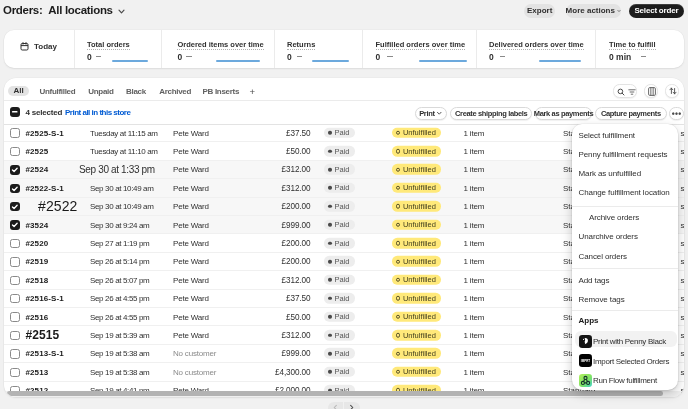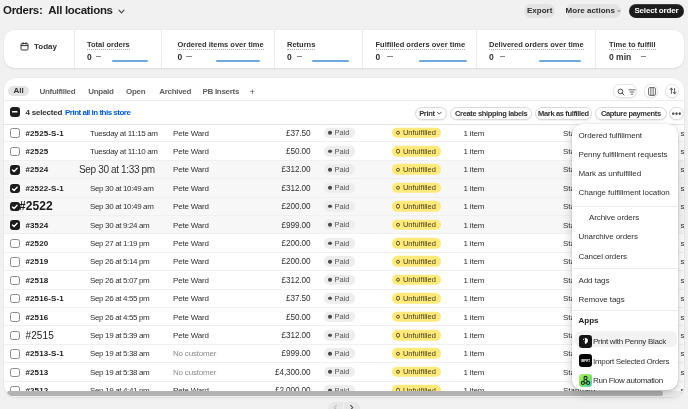--- a/index.html
+++ b/index.html
@@ -54,21 +54,21 @@
     <span style="position:absolute;left:358.1px;top:0;width:1px;height:38px;background:#ebebeb"></span>
     <span style="position:absolute;left:471.9px;top:0;width:1px;height:38px;background:#ebebeb"></span>
     <span style="position:absolute;left:591.2px;top:0;width:1px;height:38px;background:#ebebeb"></span>
 </div>
 
 <div style="position:absolute;left:4px;top:78px;width:680px;height:318.6px;background:#fff;border-radius:12px;box-shadow:0 1px 2px rgba(0,0,0,.07),0 0 0 0.5px rgba(0,0,0,.04);overflow:hidden">
 
   <div style="position:absolute;left:4.4px;top:7.6px;width:20.4px;height:10.4px;background:#e3e3e3;border-radius:5.2px;display:flex;align-items:center;justify-content:center;font-size:8px;font-weight:600;color:#303030">All</div>
   <span style="position:absolute;left:35.5px;top:12.8px;transform:translateY(-50%);font-size:8px;letter-spacing:-0.3px;font-weight:600;color:#616161">Unfulfilled</span>
   <span style="position:absolute;left:84.3px;top:12.8px;transform:translateY(-50%);font-size:8px;letter-spacing:-0.3px;font-weight:600;color:#616161">Unpaid</span>
-  <span style="position:absolute;left:122px;top:12.8px;transform:translateY(-50%);font-size:8px;letter-spacing:-0.3px;font-weight:600;color:#616161">Open</span>
+  <span style="position:absolute;left:122px;top:12.8px;transform:translateY(-50%);font-size:8px;letter-spacing:-0.3px;font-weight:600;color:#616161">Black</span>
   <span style="position:absolute;left:155.2px;top:12.8px;transform:translateY(-50%);font-size:8px;letter-spacing:-0.3px;font-weight:600;color:#616161">Archived</span>
   <span style="position:absolute;left:198.5px;top:12.8px;transform:translateY(-50%);font-size:8px;letter-spacing:-0.3px;font-weight:600;color:#616161">PB Inserts</span>
   <span style="position:absolute;left:245.4px;top:12.8px;transform:translateY(-50%);font-size:9.5px;font-weight:400;color:#4a4a4a">+</span>
 
   <div style="position:absolute;left:609px;top:5.7px;width:24.2px;height:14.3px;background:#fff;border:1px solid #e3e3e3;border-radius:6.5px;box-shadow:0 1px 1px rgba(0,0,0,.05)"></div>
   <svg style="position:absolute;left:613px;top:9.5px" width="8" height="8" viewBox="0 0 8 8">
       <circle cx="3.4" cy="3.4" r="2.3" fill="none" stroke="#4a4a4a" stroke-width="1"></circle>
       <path d="M5.2 5.2 L7 7" stroke="#4a4a4a" stroke-width="1" stroke-linecap="round"></path>
     </svg>
   <svg style="position:absolute;left:623.5px;top:9.5px" width="8" height="8" viewBox="0 0 8 8">
@@ -90,21 +90,21 @@
       <svg width="9.5" height="9.5" viewBox="0 0 10 10" style="display:block">
         <rect x="2" y="4.1" width="6" height="1.8" rx="0.9" fill="#fff"></rect>
       </svg>
     </div>
   <span style="position:absolute;left:21.4px;top:34px;transform:translateY(-50%);font-size:8px;letter-spacing:-0.2px;font-weight:600;color:#303030">4 selected</span>
   <span style="position:absolute;left:61px;top:34px;transform:translateY(-50%);font-size:8px;letter-spacing:-0.5px;font-weight:600;color:#005bd3">Print all in this store</span>
   <div class="wbtn" style="left:410.6px;top:29.1px;width:32.8px">Print&nbsp;<svg width="6.5" height="6.5" viewBox="0 0 9 9">
         <path d="M2 3.2 L4.5 5.8 L7 3.2" stroke="#4a4a4a" stroke-width="1.3" fill="none" stroke-linecap="round" stroke-linejoin="round"></path>
       </svg></div>
   <div class="wbtn" style="left:446.4px;top:29.1px;width:81.6px">Create shipping labels</div>
-  <div class="wbtn" style="left:531.2px;top:29.1px;width:56.6px">Mark as fulfilled</div>
+  <div class="wbtn" style="left:531.2px;top:29.1px;width:56.6px">Mark as payments</div>
   <div class="wbtn" style="left:591px;top:29.1px;width:71.6px">Capture payments</div>
   <div class="wbtn" style="left:665.4px;top:29.1px;width:14.6px;font-size:8.5px;letter-spacing:0.3px;color:#4a4a4a">•••</div>
   <div style="position:absolute;left:0;top:45.5px;width:680px;height:1px;background:#e3e3e3"></div>
 
   <div style="position:absolute;left:0;top:-78px;width:680px;height:487px">
 <div style="position:absolute;left:0;top:124.0px;width:680px;height:18.4px;border-bottom:1px solid #f0f0f0;box-sizing:border-box">
         <div style="position:absolute;left:6px;top:4.4px;width:9.5px;height:9.5px;border-radius:2.5px;background:#fff;border:1px solid #8a8a8a;box-sizing:border-box"></div>
         <span style="position:absolute;left:21.5px;top:50%;transform:translateY(-50%);font-size:8px;font-weight:700;color:#1a1a1a;letter-spacing:.1px">#2525-S-1</span>
         <span style="position:absolute;left:86px;top:50%;transform:translateY(-50%);font-size:8px;letter-spacing:-0.35px;color:#303030">Tuesday at 11:15 am</span>
         <span style="position:absolute;left:169px;top:50%;transform:translateY(-50%);font-size:8px;letter-spacing:-0.2px;color:#303030">Pete Ward</span>
@@ -182,21 +182,21 @@
         <span style="position:absolute;left:459.6px;top:50%;transform:translateY(-50%);font-size:8px;letter-spacing:-0.2px;color:#303030">1 item</span>
         <span style="position:absolute;left:559px;top:50%;transform:translateY(-50%);font-size:8px;color:#303030;white-space:nowrap">Standard</span>
         <span style="position:absolute;left:676.5px;top:50%;transform:translateY(-50%);font-size:8px;color:#303030">se</span>
       </div>
 <div style="position:absolute;left:0;top:197.6px;width:680px;height:18.4px;background:#f7f7f7;border-bottom:1px solid #f0f0f0;box-sizing:border-box">
         <div style="position:absolute;left:6px;top:4.4px;width:9.5px;height:9.5px;border-radius:3px;background:#1c1c1c">
           <svg width="9.5" height="9.5" viewBox="0 0 10 10" style="display:block">
             <path d="M2.6 5.2 L4.3 6.9 L7.5 3.4" stroke="#fff" stroke-width="1.4" fill="none" stroke-linecap="round" stroke-linejoin="round"></path>
           </svg>
         </div>
-        <span style="position:absolute;left:15px;top:50%;transform:translateY(-50%);font-size:12px;font-weight:700;color:#1a1a1a;letter-spacing:.1px">#2522</span>
+        <span style="position:absolute;left:34px;top:50%;transform:translateY(-50%);font-size:14px;font-weight:400;color:#1a1a1a;letter-spacing:.1px">#2522</span>
         <span style="position:absolute;left:86px;top:50%;transform:translateY(-50%);font-size:8px;letter-spacing:-0.35px;color:#303030">Sep 30 at 10:49 am</span>
         <span style="position:absolute;left:169px;top:50%;transform:translateY(-50%);font-size:8px;letter-spacing:-0.2px;color:#303030">Pete Ward</span>
         <span style="position:absolute;left:210px;width:96.5px;top:50%;transform:translateY(-50%);font-size:8.2px;letter-spacing:-0.1px;color:#303030;text-align:right">£200.00</span>
         <span style="position:absolute;left:320.4px;top:50%;transform:translateY(-50%);height:10.5px;border-radius:5.3px;background:#ededed;display:inline-flex;align-items:center;padding:0 5px 0 4px;">
           <span style="width:3.6px;height:3.6px;border-radius:50%;background:#4a4a4a;margin-right:2.5px"></span>
           <span style="font-size:7.5px;color:#575757;line-height:1">Paid</span>
         </span>
         <span style="position:absolute;left:388px;top:50%;transform:translateY(-50%);height:10.5px;border-radius:5.3px;background:#ffe97a;display:inline-flex;align-items:center;padding:0 5px 0 4px;">
           <span style="width:4.4px;height:4.4px;border-radius:50%;border:1.2px solid #565026;box-sizing:border-box;margin-right:2.5px"></span>
           <span style="font-size:7.5px;color:#45411f;line-height:1">Unfulfilled</span>
@@ -312,21 +312,21 @@
         <span style="position:absolute;left:388px;top:50%;transform:translateY(-50%);height:10.5px;border-radius:5.3px;background:#ffe97a;display:inline-flex;align-items:center;padding:0 5px 0 4px;">
           <span style="width:4.4px;height:4.4px;border-radius:50%;border:1.2px solid #565026;box-sizing:border-box;margin-right:2.5px"></span>
           <span style="font-size:7.5px;color:#45411f;line-height:1">Unfulfilled</span>
         </span>
         <span style="position:absolute;left:459.6px;top:50%;transform:translateY(-50%);font-size:8px;letter-spacing:-0.2px;color:#303030">1 item</span>
         <span style="position:absolute;left:559px;top:50%;transform:translateY(-50%);font-size:8px;color:#303030;white-space:nowrap">Standard</span>
         <span style="position:absolute;left:676.5px;top:50%;transform:translateY(-50%);font-size:8px;color:#303030">se</span>
       </div>
 <div style="position:absolute;left:0;top:326.4px;width:680px;height:18.4px;border-bottom:1px solid #f0f0f0;box-sizing:border-box">
         <div style="position:absolute;left:6px;top:4.4px;width:9.5px;height:9.5px;border-radius:2.5px;background:#fff;border:1px solid #8a8a8a;box-sizing:border-box"></div>
-        <span style="position:absolute;left:21.5px;top:50%;transform:translateY(-50%);font-size:10px;font-weight:400;color:#1a1a1a;letter-spacing:.1px">#2515</span>
+        <span style="position:absolute;left:21.5px;top:50%;transform:translateY(-50%);font-size:12px;font-weight:700;color:#1a1a1a;letter-spacing:.1px">#2515</span>
         <span style="position:absolute;left:86px;top:50%;transform:translateY(-50%);font-size:8px;letter-spacing:-0.35px;color:#303030">Sep 19 at 5:39 am</span>
         <span style="position:absolute;left:169px;top:50%;transform:translateY(-50%);font-size:8px;letter-spacing:-0.2px;color:#303030">Pete Ward</span>
         <span style="position:absolute;left:210px;width:96.5px;top:50%;transform:translateY(-50%);font-size:8.2px;letter-spacing:-0.1px;color:#303030;text-align:right">£312.00</span>
         <span style="position:absolute;left:320.4px;top:50%;transform:translateY(-50%);height:10.5px;border-radius:5.3px;background:#ededed;display:inline-flex;align-items:center;padding:0 5px 0 4px;">
           <span style="width:3.6px;height:3.6px;border-radius:50%;background:#4a4a4a;margin-right:2.5px"></span>
           <span style="font-size:7.5px;color:#575757;line-height:1">Paid</span>
         </span>
         <span style="position:absolute;left:388px;top:50%;transform:translateY(-50%);height:10.5px;border-radius:5.3px;background:#ffe97a;display:inline-flex;align-items:center;padding:0 5px 0 4px;">
           <span style="width:4.4px;height:4.4px;border-radius:50%;border:1.2px solid #565026;box-sizing:border-box;margin-right:2.5px"></span>
           <span style="font-size:7.5px;color:#45411f;line-height:1">Unfulfilled</span>
@@ -400,21 +400,21 @@
       <path d="M5 1.5 L2.5 4 L5 6.5" stroke="#b8b8b8" stroke-width="1.2" fill="none" stroke-linecap="round" stroke-linejoin="round"></path>
     </svg>
   </div>
 <div style="position:absolute;left:344.4px;top:401.8px;width:15.2px;height:12px;background:#e7e7e7;border-radius:0 6px 6px 0;display:flex;align-items:center;justify-content:center">
     <svg width="7" height="7" viewBox="0 0 8 8">
       <path d="M3 1.5 L5.5 4 L3 6.5" stroke="#4a4a4a" stroke-width="1.2" fill="none" stroke-linecap="round" stroke-linejoin="round"></path>
     </svg>
   </div>
 
 <div style="position:absolute;left:572px;top:124px;width:106px;height:266px;background:#fff;border-radius:10px;box-shadow:0 4px 11px rgba(0,0,0,.2),0 1px 2px rgba(0,0,0,.12),0 0 0 0.5px rgba(0,0,0,.05)"></div>
-<span style="position:absolute;left:578.5px;top:135.3px;transform:translateY(-50%);font-size:8px;letter-spacing:-0.1px;color:#2e2e2e;white-space:nowrap">Ordered fulfillment</span>
+<span style="position:absolute;left:578.5px;top:135.3px;transform:translateY(-50%);font-size:8px;letter-spacing:-0.1px;color:#2e2e2e;white-space:nowrap">Select fulfillment</span>
 <span style="position:absolute;left:578.5px;top:154.3px;transform:translateY(-50%);font-size:8px;letter-spacing:-0.1px;color:#2e2e2e;white-space:nowrap">Penny fulfillment requests</span>
 <span style="position:absolute;left:578.5px;top:173.3px;transform:translateY(-50%);font-size:8px;letter-spacing:-0.1px;color:#2e2e2e;white-space:nowrap">Mark as unfulfilled</span>
 <span style="position:absolute;left:578.5px;top:192.4px;transform:translateY(-50%);font-size:8px;letter-spacing:-0.1px;color:#2e2e2e;white-space:nowrap">Change fulfillment location</span>
 <span style="position:absolute;left:589px;top:217.2px;transform:translateY(-50%);font-size:8px;letter-spacing:-0.1px;color:#2e2e2e;white-space:nowrap">Archive orders</span>
 <span style="position:absolute;left:578.5px;top:236.3px;transform:translateY(-50%);font-size:8px;letter-spacing:-0.1px;color:#2e2e2e;white-space:nowrap">Unarchive orders</span>
 <span style="position:absolute;left:578.5px;top:255.8px;transform:translateY(-50%);font-size:8px;letter-spacing:-0.1px;color:#2e2e2e;white-space:nowrap">Cancel orders</span>
 <span style="position:absolute;left:578.5px;top:279.7px;transform:translateY(-50%);font-size:8px;letter-spacing:-0.1px;color:#2e2e2e;white-space:nowrap">Add tags</span>
 <span style="position:absolute;left:578.5px;top:299.1px;transform:translateY(-50%);font-size:8px;letter-spacing:-0.1px;color:#2e2e2e;white-space:nowrap">Remove tags</span>
 <span style="position:absolute;left:572px;top:205.5px;width:106px;height:1px;background:#ebebeb"></span>
 <span style="position:absolute;left:572px;top:267.5px;width:106px;height:1px;background:#ebebeb"></span>
@@ -439,13 +439,13 @@
         <stop offset="0.55" stop-color="#7fe263"></stop>
         <stop offset="1" stop-color="#3fd2c8"></stop>
       </linearGradient>
     </defs>
     <rect width="13" height="13" rx="3.2" fill="url(#fg)"></rect>
     <circle cx="6.5" cy="3.9" r="1.55" fill="none" stroke="#15312e" stroke-width="1.1"></circle>
     <circle cx="3.9" cy="8.9" r="1.55" fill="none" stroke="#15312e" stroke-width="1.1"></circle>
     <circle cx="9.1" cy="8.9" r="1.55" fill="none" stroke="#15312e" stroke-width="1.1"></circle>
     <path d="M5.7 5.3 L4.6 7.5 M7.3 5.3 L8.4 7.5 M5.5 8.9 L7.5 8.9" fill="none" stroke="#15312e" stroke-width="1.1"></path>
   </svg>
-<span style="position:absolute;left:593px;top:380.2px;transform:translateY(-50%);font-size:8px;letter-spacing:-0.3px;color:#2e2e2e;white-space:nowrap">Run Flow automation</span>
+<span style="position:absolute;left:593px;top:380.2px;transform:translateY(-50%);font-size:8px;letter-spacing:-0.3px;color:#2e2e2e;white-space:nowrap">Run Flow fulfillment</span>
 
 </body></html>

